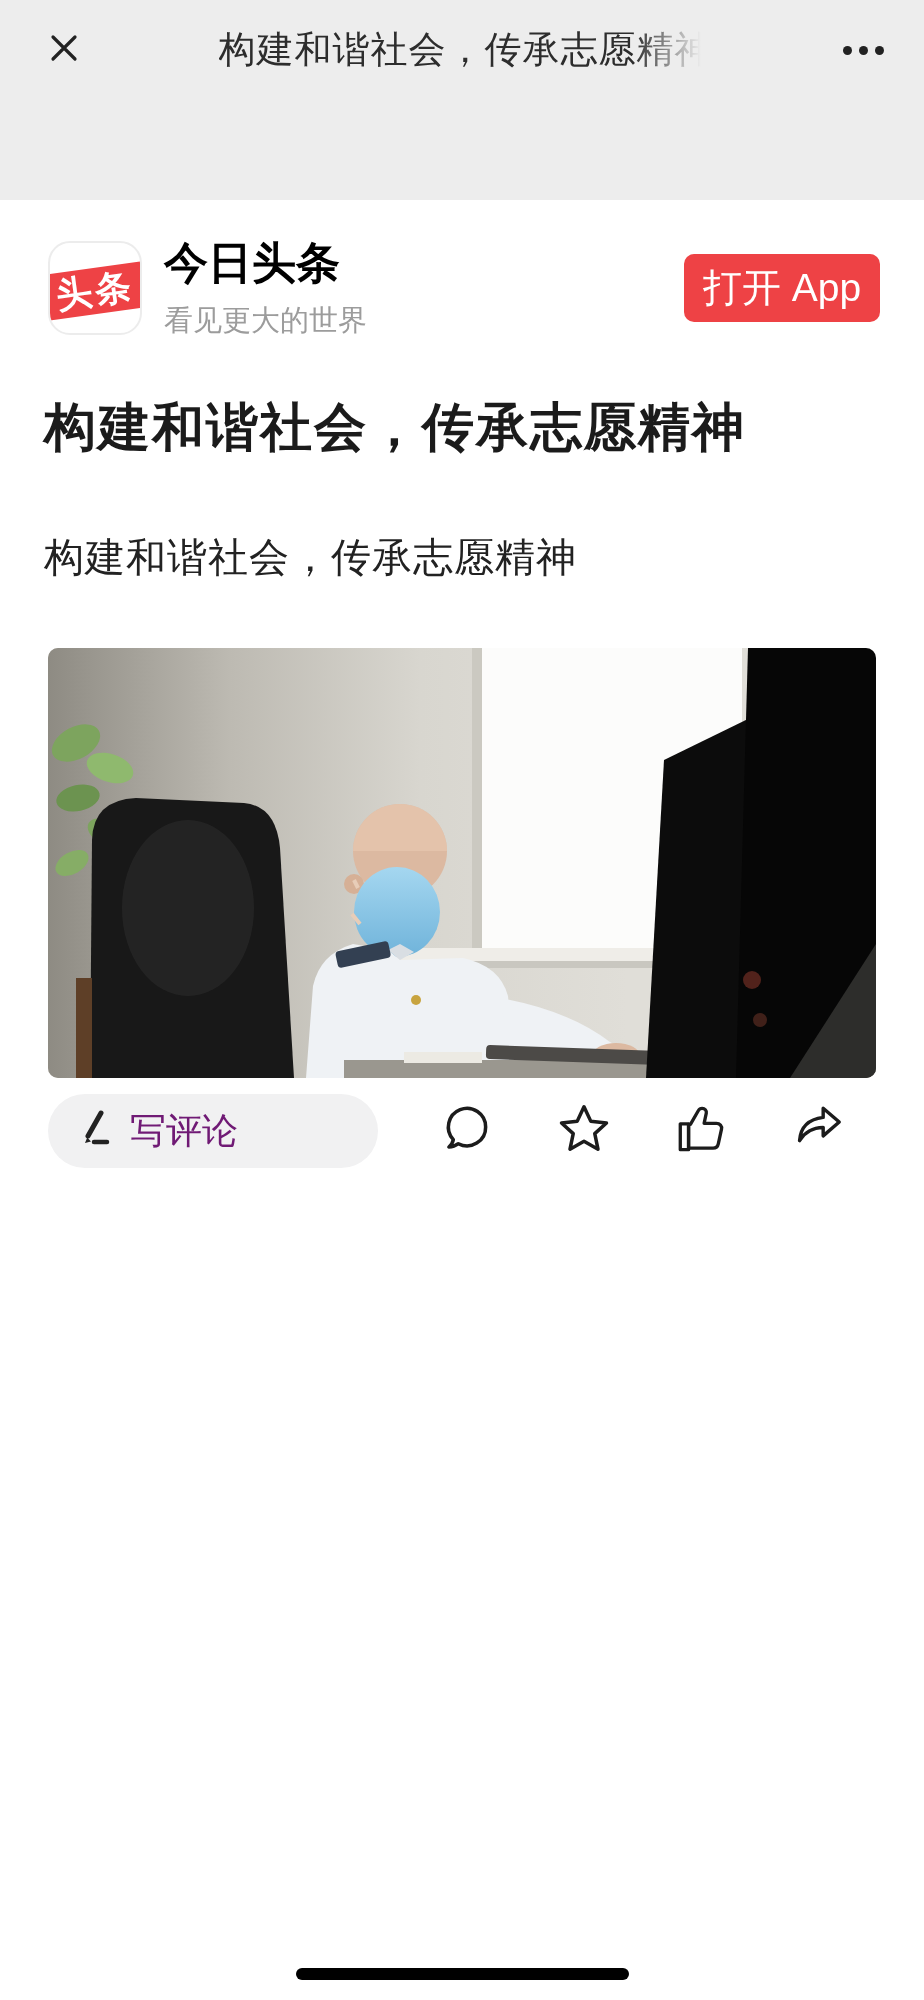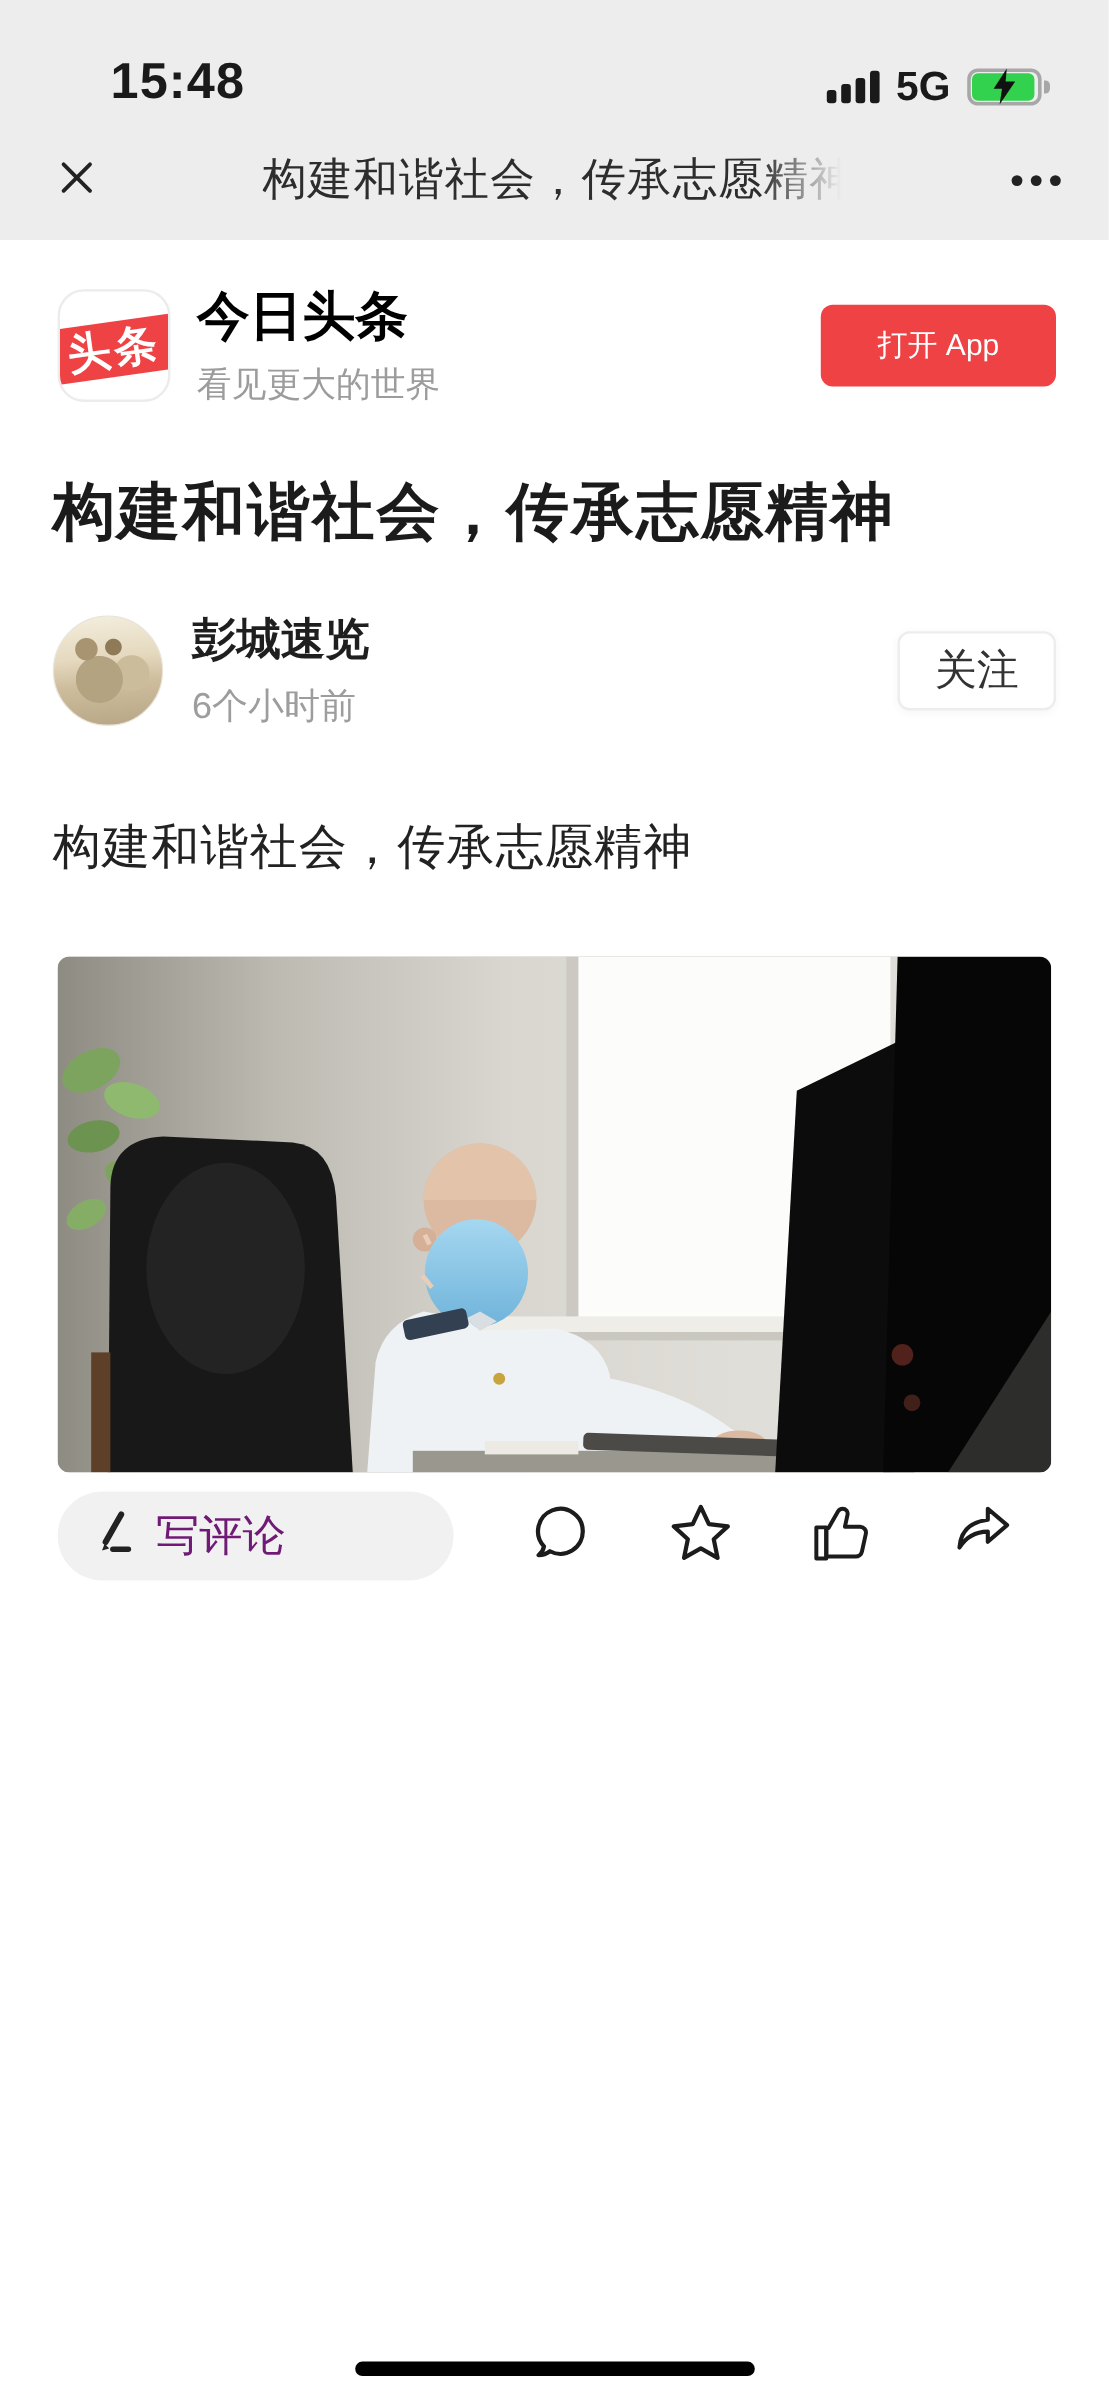--- a/index.html
+++ b/index.html
@@ -37,21 +37,21 @@
   .logo { position:relative; width:94px; height:94px; border-radius:22px; background:#fff;
     border:2px solid #ececec; overflow:hidden; flex:0 0 auto; }
   .logo-band { position:absolute; left:-10px; right:-10px; top:25px; height:46px;
     transform:rotate(-8deg); display:flex; align-items:center; justify-content:center; }
   .logo-band span { color:#fff; font-size:36px; font-weight:700; letter-spacing:3px; }
   .banner-txt { margin-left:22px; }
   .app-name { font-size:44px; font-weight:700; color:#000000; }
   .app-slogan { font-size:29px; color:#9c9c9c; margin-top:8px; }
   .open-btn { margin-left:auto; width:196px; height:68px; border-radius:10px;
     display:flex; align-items:center; justify-content:center;
-    color:#fff; font-size:25px; font-weight:500; }
+    color:#fff; font-size:39px; font-weight:500; }
   
   .article { padding:0 44px; }
   .article h1 { margin-top:54px; font-size:52px; line-height:1.25; font-weight:700;
     color:#1b1b1b; letter-spacing:2px; }
   .author-row { margin-top:48px; display:flex; align-items:center; }
   .avatar { width:92px; height:92px; border-radius:50%; overflow:hidden; flex:0 0 auto;
     border:1px solid #e8e4da;
     background:
       radial-gradient(circle at 30% 30%, #a89471 0 10%, transparent 11%),
       radial-gradient(circle at 55% 28%, #8f7a58 0 8%, transparent 9%),
@@ -81,40 +81,20 @@
     padding-left:30px; }
   .tool-icons .tbtn { width:58px; height:58px; display:flex; align-items:center; justify-content:center; }
   
   .home-indicator { position:absolute; left:296px; bottom:20px; width:333px; height:12px;
     border-radius:6px; background:#000; }
 </style>
 </head>
 <body>
 
 <div class="topzone">
-  <div class="statusbar">
-    <div class="time">15:48</div>
-    <div class="status-right">
-      <div class="signal">
-          <i></i>
-          <i></i>
-          <i></i>
-          <i></i>
-        </div>
-      <div class="net">5G</div>
-      <div class="battery">
-        <div class="shell"></div>
-        <div class="fill" style="background:#32d14e;"></div>
-        <div class="cap"></div>
-        <svg width="34" height="34" viewBox="0 0 34 34">
-            <path d="M19 2 L8 19 H15 L13 32 L26 13 H18 Z" fill="#111"></path>
-          </svg>
-      </div>
-    </div>
-  </div>
   <div class="navbar">
     <div class="nav-close">
       <span>
         <svg width="36" height="36" viewBox="0 0 36 36">
             <path d="M7 7 L29 29 M29 7 L7 29" stroke="#222" stroke-width="3.2" stroke-linecap="round"></path>
           </svg>
       </span>
     </div>
     <div class="nav-title-wrap">
       <div class="nav-title-clip">
@@ -139,28 +119,20 @@
   <div class="banner-txt">
     <div class="app-name">今日头条</div>
     <div class="app-slogan">看见更大的世界</div>
   </div>
   <div class="open-btn" style="background:#ee4245;">打开 App</div>
 </div>
 
 <div class="article">
   <h1>构建和谐社会，传承志愿精神</h1>
 
-  <div class="author-row">
-    <div class="avatar"></div>
-    <div class="author-meta">
-      <div class="author-name">彭城速览</div>
-      <div class="author-time">6个小时前</div>
-    </div>
-    <div class="follow-btn">关注</div>
-  </div>
 
   <div class="body-copy">
     <p>构建和谐社会，传承志愿精神</p>
   </div>
 </div>
 
 <div class="photo">
   <svg viewBox="0 0 828 430" preserveAspectRatio="none">
     <defs>
       <linearGradient id="wall" x1="0" y1="0" x2="1" y2="0">

